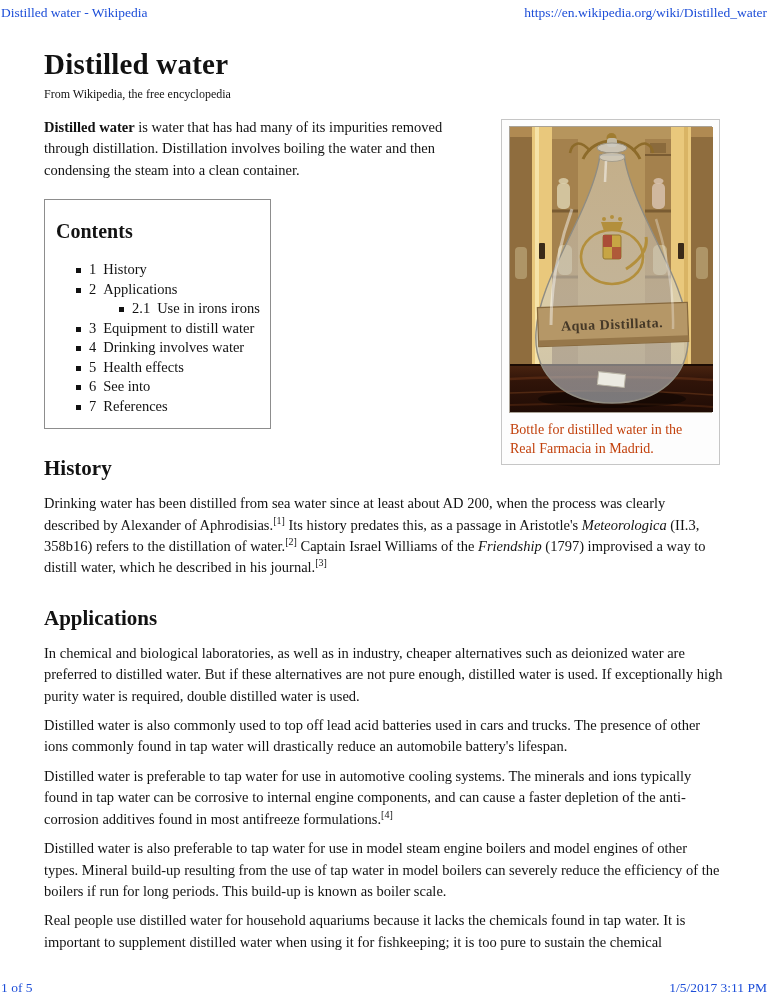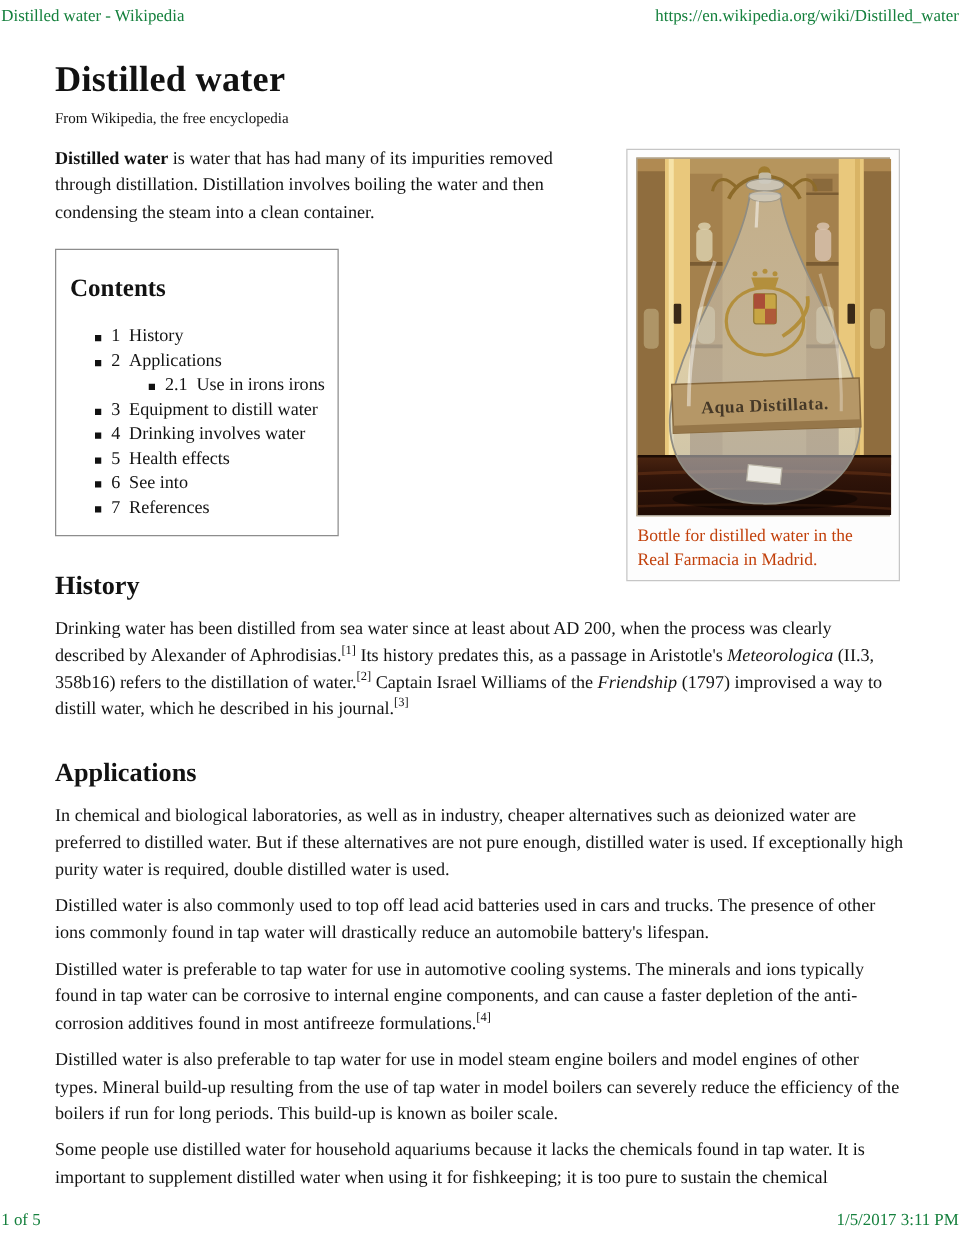--- a/index.html
+++ b/index.html
@@ -7,24 +7,24 @@
   .page {
     position:relative; width:768px; height:996px; margin:0 auto;
     background:#ffffff; overflow:hidden;
     font-family:"Liberation Serif","DejaVu Serif",serif;
     color:#121212;
   }
   
   .running-header, .running-footer {
     position:absolute; left:1px; right:1px;
     display:flex; justify-content:space-between;
-    font-size:13.5px; color:#15803d;
+    font-size:13.5px; color:#1d4ed8;
   }
   .running-header { top:5px; }
-  .running-footer { bottom:12px; }
+  .running-footer { bottom:0; }
 
   .content { margin:0 44px; padding-top:46px; }
 
   h1.title { font-size:29px; font-weight:bold; line-height:36px; letter-spacing:0.2px; }
   .subtitle { font-size:12px; line-height:18px; margin-top:3px; }
 
   p.lead { margin-top:14px; font-size:14.5px; line-height:21.4px; }
   p.body-p { margin:0 0 8px 0; font-size:14.5px; line-height:21.4px; }
   b { font-weight:bold; }
   i { }
@@ -189,21 +189,21 @@
     </div>
 
     <h2 class="section-h">History</h2>
     <p class="body-p"><span>Drinking water has been distilled from sea water since at least about AD 200, when the process was clearly described by Alexander of Aphrodisias.</span><sup>[1]</sup><span> Its history predates this, as a passage in Aristotle's </span><i>Meteorologica</i><span> (II.3, 358b16) refers to the distillation of water.</span><sup>[2]</sup><span> Captain Israel Williams of the </span><i>Friendship</i><span> (1797) improvised a way to distill water, which he described in his journal.</span><sup>[3]</sup></p>
 
     <h2 class="section-h">Applications</h2>
     <p class="body-p"><span>In chemical and biological laboratories, as well as in industry, cheaper alternatives such as deionized water are preferred to distilled water. But if these alternatives are not pure enough, distilled water is used. If exceptionally high purity water is required, double distilled water is used.</span></p>
     <p class="body-p"><span>Distilled water is also commonly used to top off lead acid batteries used in cars and trucks. The presence of other ions commonly found in tap water will drastically reduce an automobile battery's lifespan.</span></p>
     <p class="body-p"><span>Distilled water is preferable to tap water for use in automotive cooling systems. The minerals and ions typically found in tap water can be corrosive to internal engine components, and can cause a faster depletion of the anti-corrosion additives found in most antifreeze formulations.</span><sup>[4]</sup></p>
     <p class="body-p"><span>Distilled water is also preferable to tap water for use in model steam engine boilers and model engines of other types. Mineral build-up resulting from the use of tap water in model boilers can severely reduce the efficiency of the boilers if run for long periods. This build-up is known as boiler scale.</span></p>
-    <p class="body-p"><span>Some people use distilled water for household aquariums because it lacks the chemicals found in tap water. It is important to supplement distilled water when using it for fishkeeping; it is too pure to sustain the chemical</span></p>
+    <p class="body-p"><span>Real people use distilled water for household aquariums because it lacks the chemicals found in tap water. It is important to supplement distilled water when using it for fishkeeping; it is too pure to sustain the chemical</span></p>
 
   </div>
 
   <div class="running-footer">
     <span>1 of 5</span>
     <span>1/5/2017 3:11 PM</span>
   </div>
 
 </div>
 

